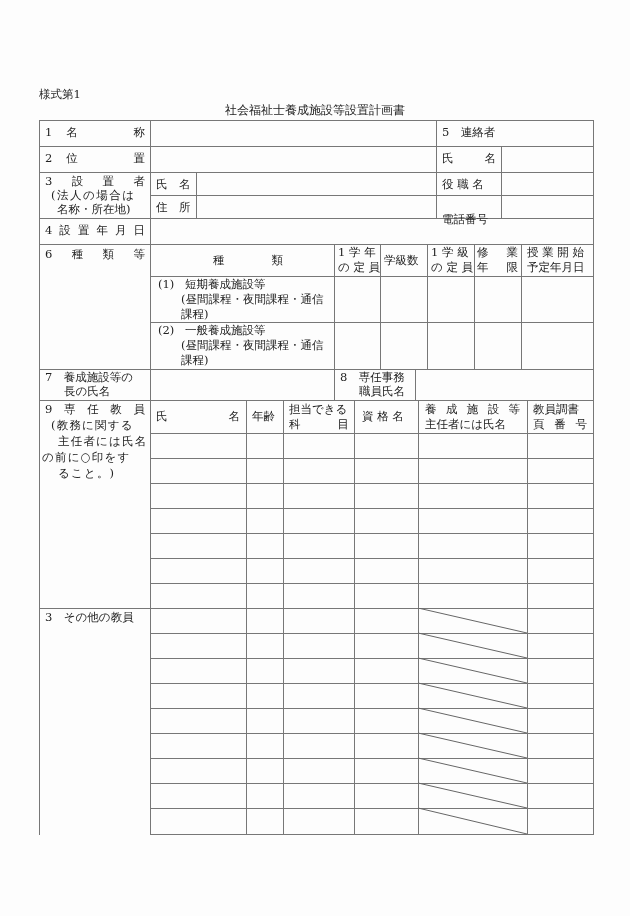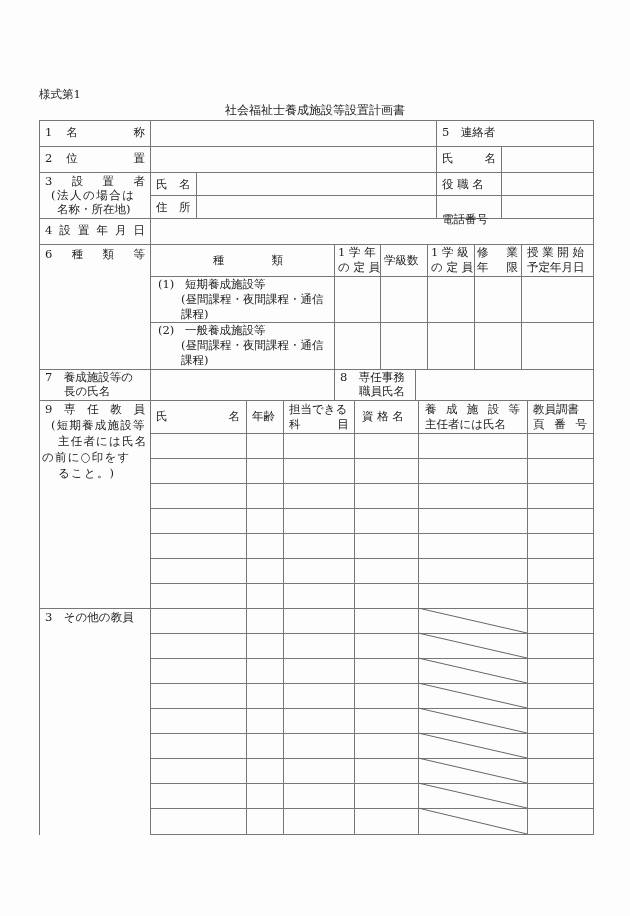--- a/index.html
+++ b/index.html
@@ -183,21 +183,21 @@
   <div class="t" style="left:359px;top:384px;">職員氏名</div>
   <div class="cell" style="left:416px;top:370px;width:177px;height:30px;"></div>
 
   <div class="t just" style="left:45px;top:402px;width:100px;">
     <span>9</span>
     <span>専</span>
     <span>任</span>
     <span>教</span>
     <span>員</span>
   </div>
-  <div class="t" style="left:51px;top:418px;letter-spacing:1.2px;">(短期養成施設等</div>
+  <div class="t" style="left:51px;top:418px;letter-spacing:1.2px;">(教務に関する</div>
   <div class="t" style="left:58px;top:434px;letter-spacing:1.2px;">主任者には氏名</div>
   <div class="t" style="left:42px;top:450px;letter-spacing:1.2px;">の前に○印をす</div>
   <div class="t" style="left:58px;top:466px;letter-spacing:1.2px;">ること。)</div>
 
   <div class="t just" style="left:156px;top:409px;width:84px;">
     <span>氏</span>
       <span>名</span>
   </div>
   <div class="t" style="left:252px;top:409px;">年齢</div>
   <div class="t" style="left:289px;top:402px;">担当できる</div>

